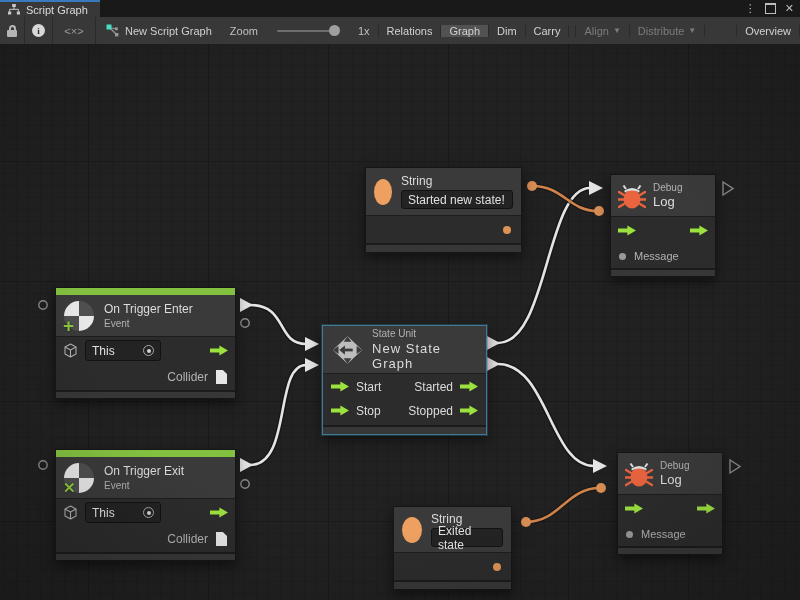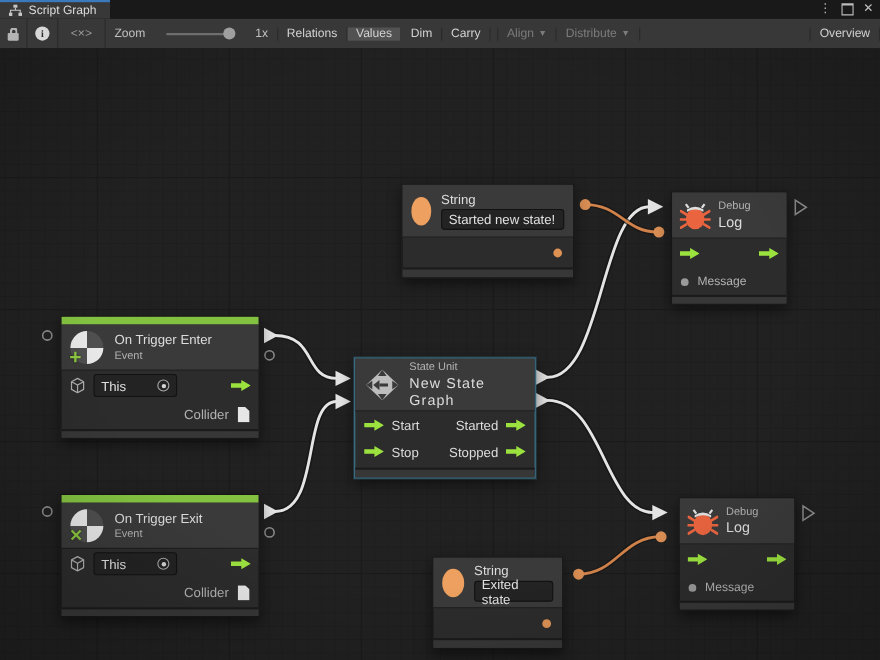--- a/index.html
+++ b/index.html
@@ -95,33 +95,43 @@
         <span class="shackle"></span>
         <span class="bodyp"></span>
       </span>
   </div>
   <div class="tbtn icon-only">
     <span class="infoicon">i</span>
   </div>
   <div class="tb-left-gap">
     <span>&lt;×&gt;</span>
   </div>
+  <div class="crumb">
+    <svg width="13" height="13" viewBox="0 0 13 13">
+      <path d="M3.5 3.5 L10 10" stroke="#8f8f8f" stroke-width="1.4" fill="none"></path>
+      <path d="M3.5 3.5 L10 4.8" stroke="#8f8f8f" stroke-width="1.2" fill="none"></path>
+      <rect x="0.5" y="0.5" width="5" height="5" fill="#49E0C0"></rect>
+      <rect x="9" y="9" width="3.4" height="3.4" fill="#9a9a9a"></rect>
+      <rect x="9" y="3.4" width="2.8" height="2.8" fill="#9a9a9a"></rect>
+    </svg>
+    <span>New Script Graph</span>
+  </div>
   <div class="zoom-area">
     <span>Zoom</span>
     <span class="slider-track">
         <span class="slider-handle"></span>
       </span>
     <span>1x</span>
   </div>
   <div class="btn-group-right" style="flex:1;">
     <div class="tbtn" style="border-left:1px solid #2a2a2a;">
         <span>Relations</span>
       </div>
     <div class="tbtn active">
-        <span>Values</span>
+        <span>Graph</span>
       </div>
     <div class="tbtn">
         <span>Dim</span>
       </div>
     <div class="tbtn">
         <span>Carry</span>
       </div>
     <div class="gap-sep"></div>
     <div class="tbtn disabled" style="border-left:1px solid #2a2a2a;">
         <span>Align</span>

